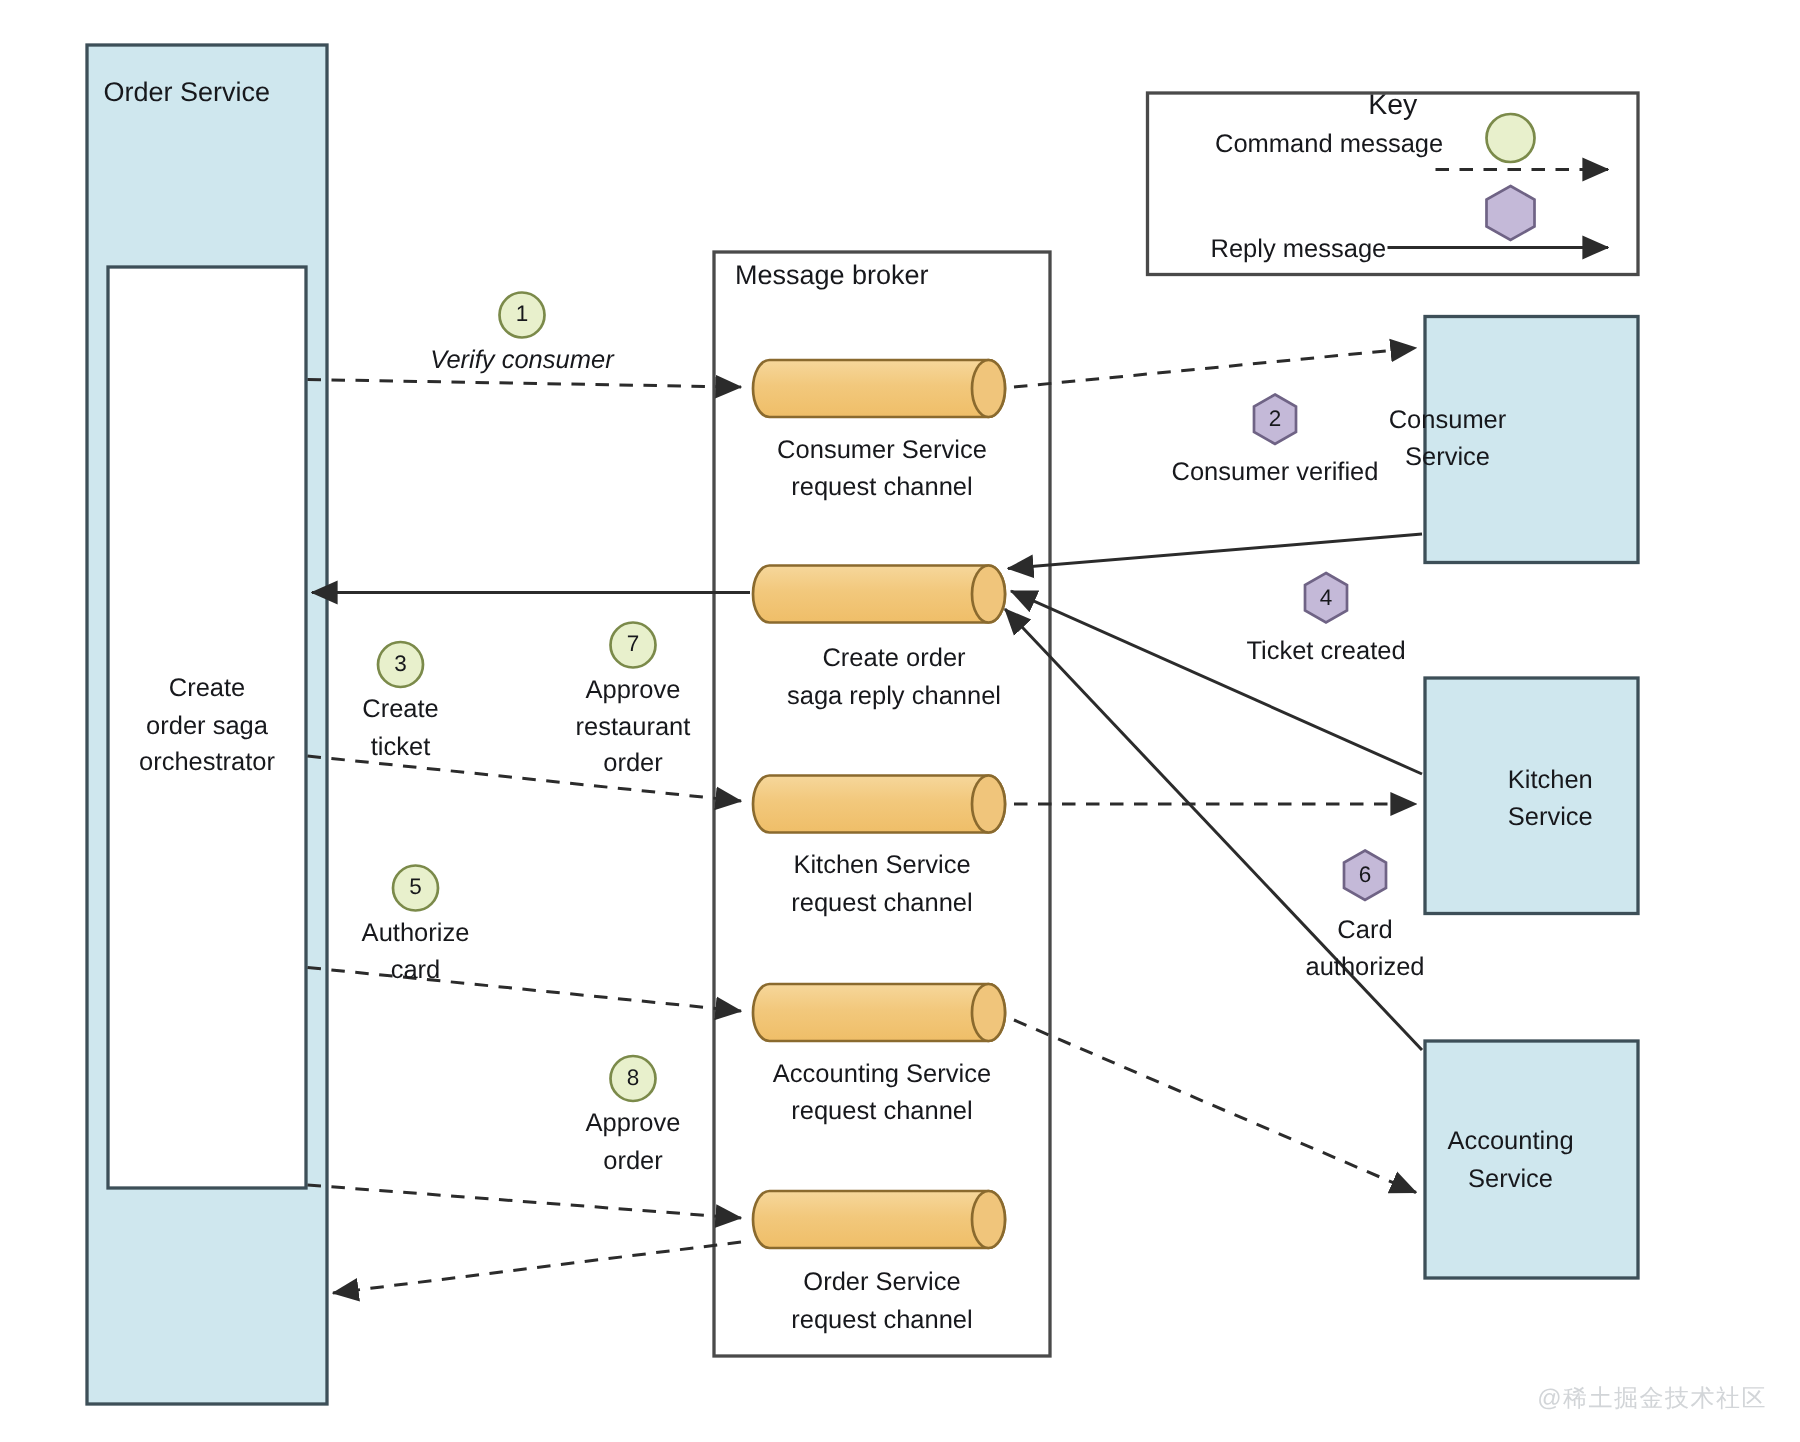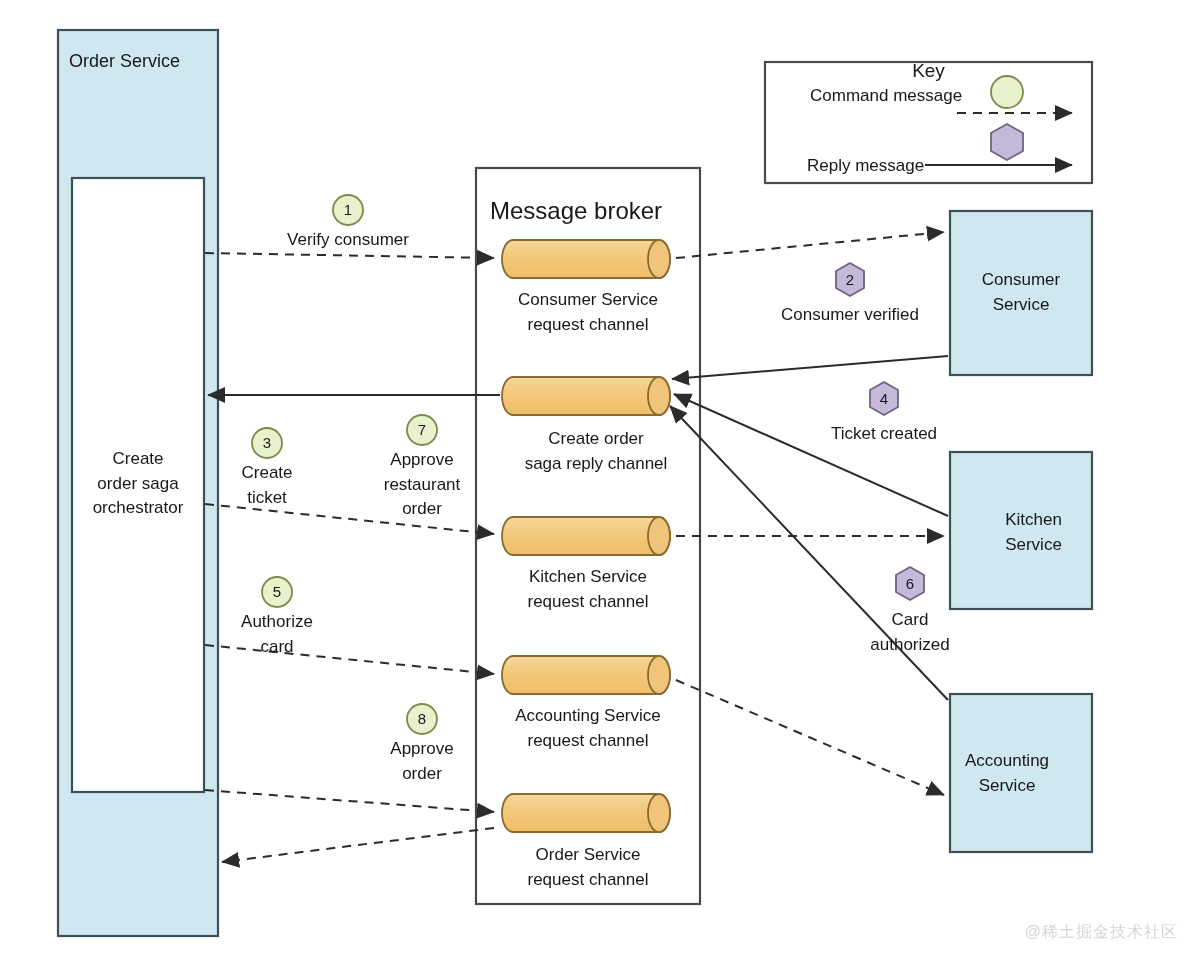--- a/index.html
+++ b/index.html
@@ -142,50 +142,50 @@
   <path d="M 957 113 L 1072 113" fill="none" stroke="#2b2b2b" stroke-width="2" stroke-dasharray="9 7" marker-end="url(#arrowDash)"></path>
   <polygon points="1007,124 1023,133 1023,151 1007,160 991,151 991,133" fill="#c4b9d8" stroke="#6f6385" stroke-width="1.8"></polygon>
   <path d="M 925 165 L 1072 165" fill="none" stroke="#2b2b2b" stroke-width="2" marker-end="url(#arrowSolid)"></path>
 </svg>
 
 <div class="lbl left" style="left:69px; top:48px; font-size:18px;">Order Service</div>
 <div class="lbl" style="left:72px; top:447px; width:132px;">Create
 order saga
 orchestrator</div>
 
-<div class="lbl left" style="left:490px; top:194px; font-size:24px;">Message broker</div>
+<div class="lbl left" style="left:490px; top:170px; font-size:18px;">Message broker</div>
 
 <div class="lbl" style="left:476px; top:288px; width:224px;">Consumer Service
 request channel</div>
 <div class="lbl" style="left:476px; top:427px; width:240px;">Create order
 saga reply channel</div>
 <div class="lbl" style="left:476px; top:565px; width:224px;">Kitchen Service
 request channel</div>
 <div class="lbl" style="left:476px; top:704px; width:224px;">Accounting Service
 request channel</div>
 <div class="lbl" style="left:476px; top:843px; width:224px;">Order Service
 request channel</div>
 
-<div class="lbl" style="left:950px; top:268px; width:142px;">Consumer
+<div class="lbl" style="left:894px; top:268px; width:142px;">Consumer
 Service</div>
 <div class="lbl" style="left:950px; top:508px; width:167px;">Kitchen
 Service</div>
 <div class="lbl" style="left:950px; top:749px; width:114px;">Accounting
 Service</div>
 
 <div class="badge-num" style="left:333px; top:195px;">1</div>
 <div class="badge-num" style="left:835px; top:265px;">2</div>
 <div class="badge-num" style="left:252px; top:428px;">3</div>
 <div class="badge-num" style="left:869px; top:384px;">4</div>
 <div class="badge-num" style="left:262px; top:577px;">5</div>
 <div class="badge-num" style="left:895px; top:569px;">6</div>
 <div class="badge-num" style="left:407px; top:415px;">7</div>
 <div class="badge-num" style="left:407px; top:704px;">8</div>
 
-<div class="lbl" style="left:248px; top:228px; width:200px;">Verify consumer</div>
+<div class="lbl" style="left:248px; top:228px; width:200px;font-style:italic;">Verify consumer</div>
 <div class="lbl" style="left:750px; top:303px; width:200px;">Consumer verified</div>
 <div class="lbl" style="left:207px; top:461px; width:120px;">Create
 ticket</div>
 <div class="lbl" style="left:787px; top:422px; width:194px;">Ticket created</div>
 <div class="lbl" style="left:217px; top:610px; width:120px;">Authorize
 card</div>
 <div class="lbl" style="left:850px; top:608px; width:120px;">Card
 authorized</div>
 <div class="lbl" style="left:362px; top:448px; width:120px;">Approve
 restaurant

